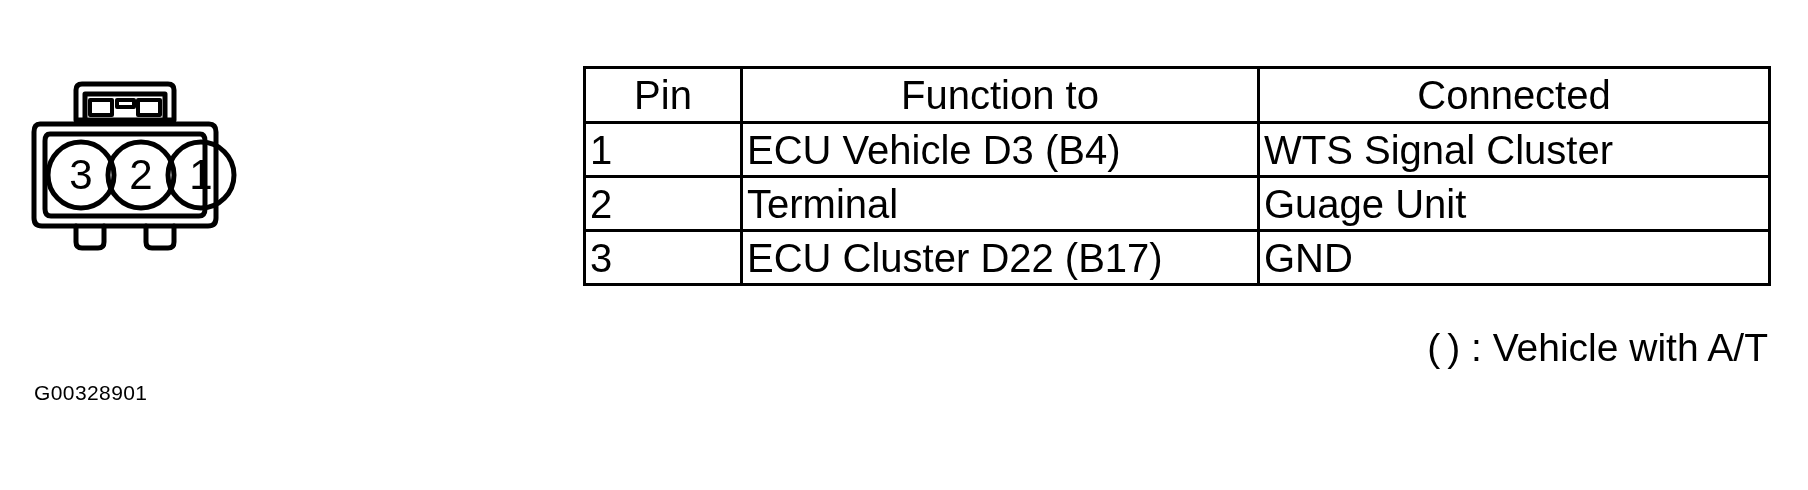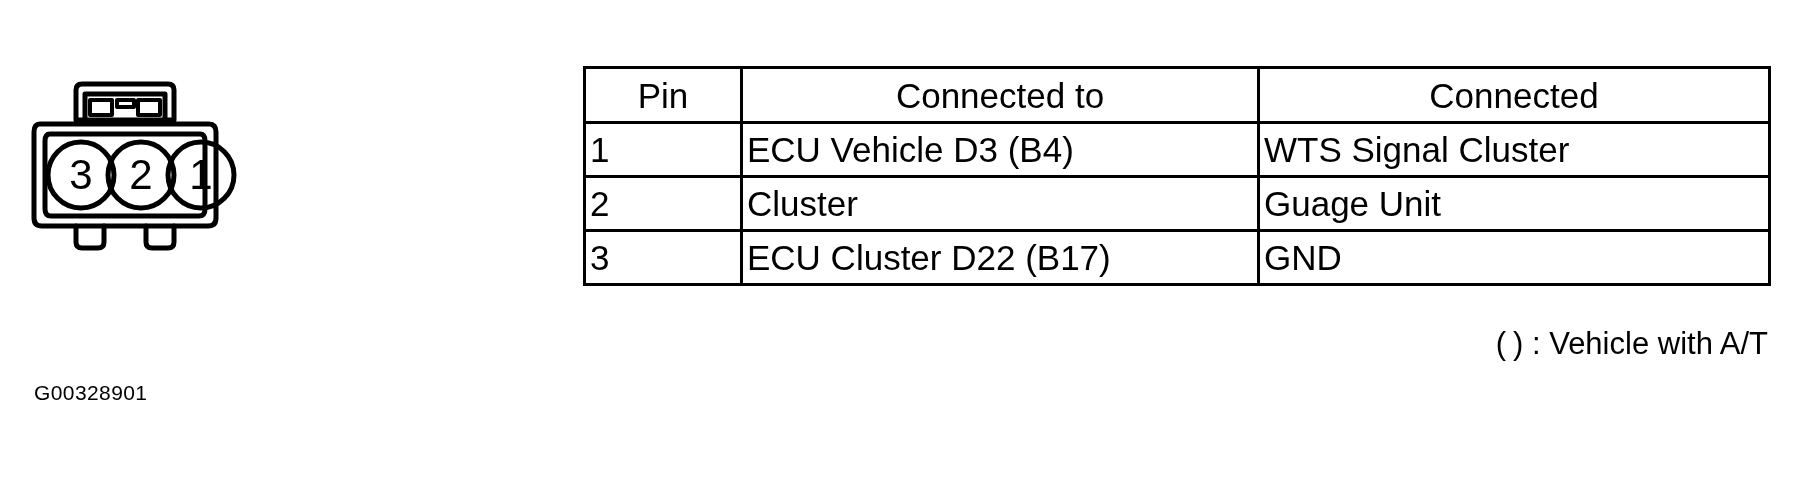--- a/index.html
+++ b/index.html
@@ -50,33 +50,33 @@
   #pinout-table col.c-pin      { width: 157px; }
   #pinout-table col.c-conn     { width: 517px; }
   #pinout-table col.c-func     { width: 511px; }
 
   #pinout-table th,
   #pinout-table td {
     border: 3px solid #000000;
     height: 51px;
     vertical-align: middle;
     font-weight: normal;
-    font-size: 35px;
+    font-size: 40px;
     line-height: 1;
     padding: 0 4px;
     white-space: nowrap;
   }
   #pinout-table tr:first-child th { height: 52px; }
 
   
   #table-footnote {
     position: absolute;
     right: 40px;
     top: 326px;
-    font-size: 31px;
+    font-size: 39px;
     white-space: nowrap;
   }
   #table-footnote .paren-gap { letter-spacing: 7px; }
 </style>
 </head>
 <body>
 
 <div id="connector-diagram">
   <svg width="230" height="190" viewBox="0 0 230 190" fill="none" stroke="#000000" stroke-width="5" stroke-linejoin="round" stroke-linecap="round">
 
@@ -109,33 +109,33 @@
 
 <table id="pinout-table">
   <colgroup>
     <col class="c-pin">
       <col class="c-conn">
       <col class="c-func">
   </colgroup>
   <thead>
     <tr>
       <th>Pin</th>
-      <th>Connected to</th>
+      <th>Function to</th>
       <th>Connected</th>
     </tr>
   </thead>
   <tbody>
     <tr>
       <td>1</td>
       <td>ECU Vehicle D3 (B4)</td>
       <td>WTS Signal Cluster</td>
     </tr>
     <tr>
       <td>2</td>
-      <td>Cluster</td>
+      <td>Terminal</td>
       <td>Guage Unit</td>
     </tr>
     <tr>
       <td>3</td>
       <td>ECU Cluster D22 (B17)</td>
       <td>GND</td>
     </tr>
   </tbody>
 </table>
 

